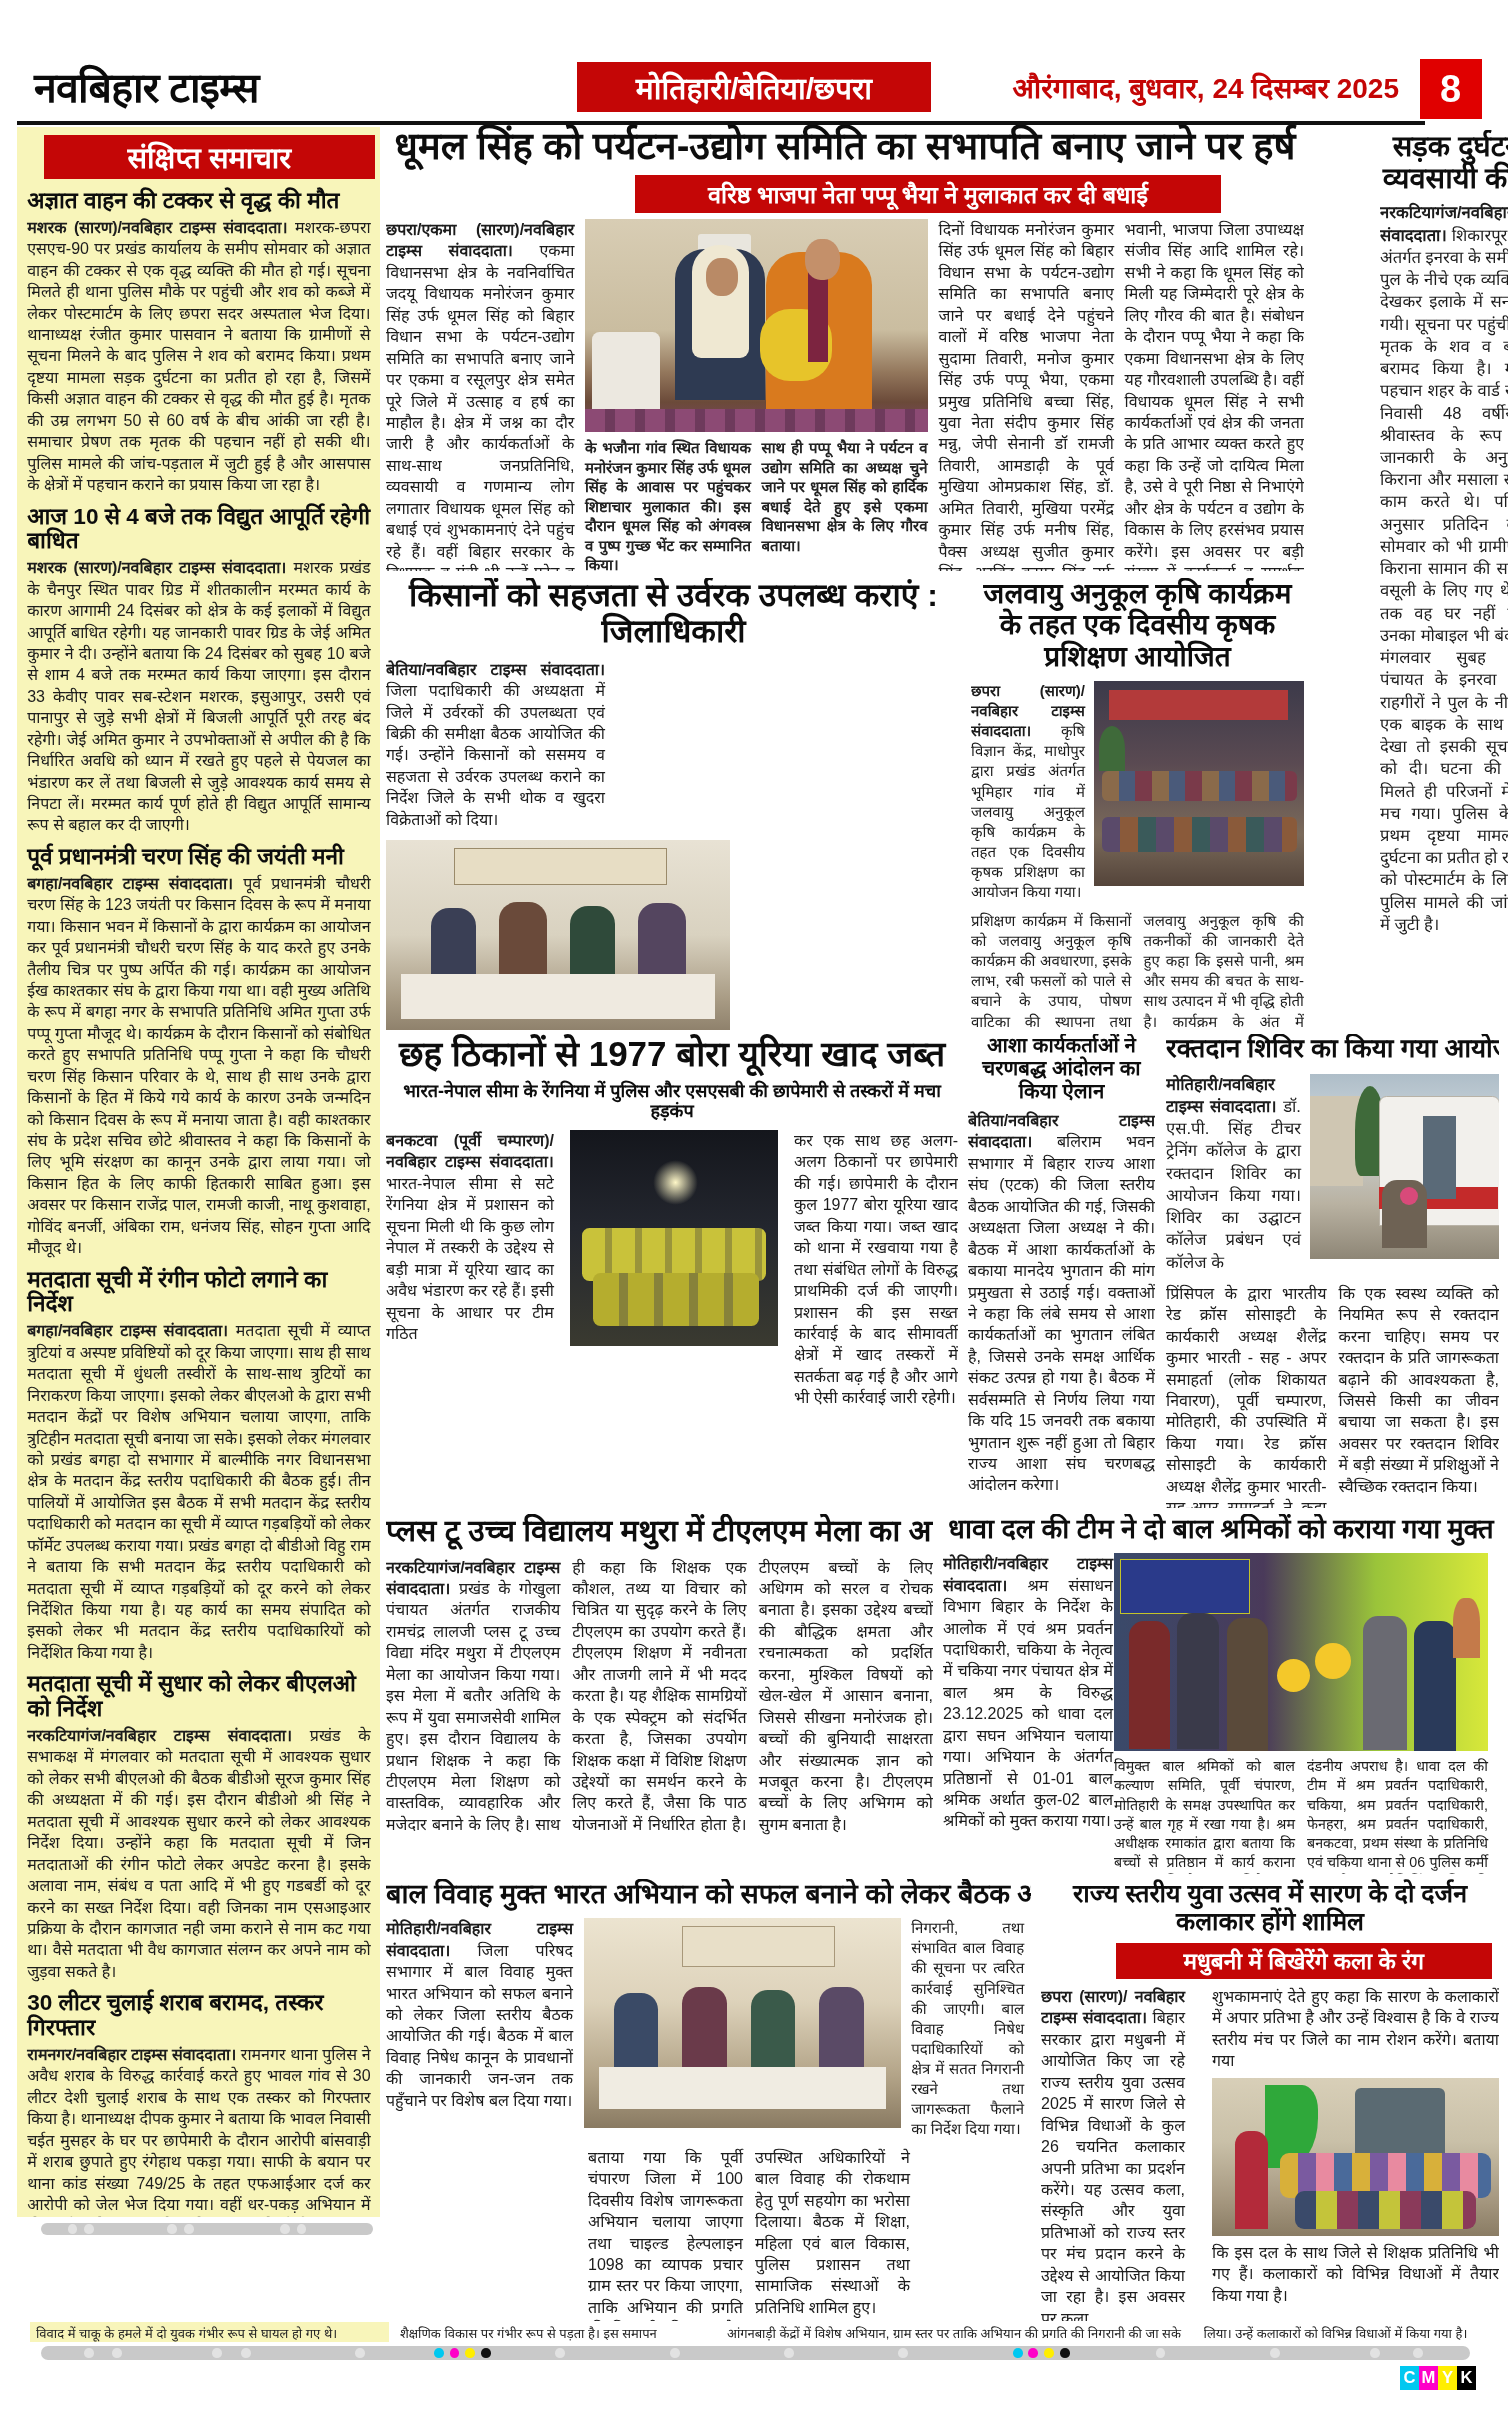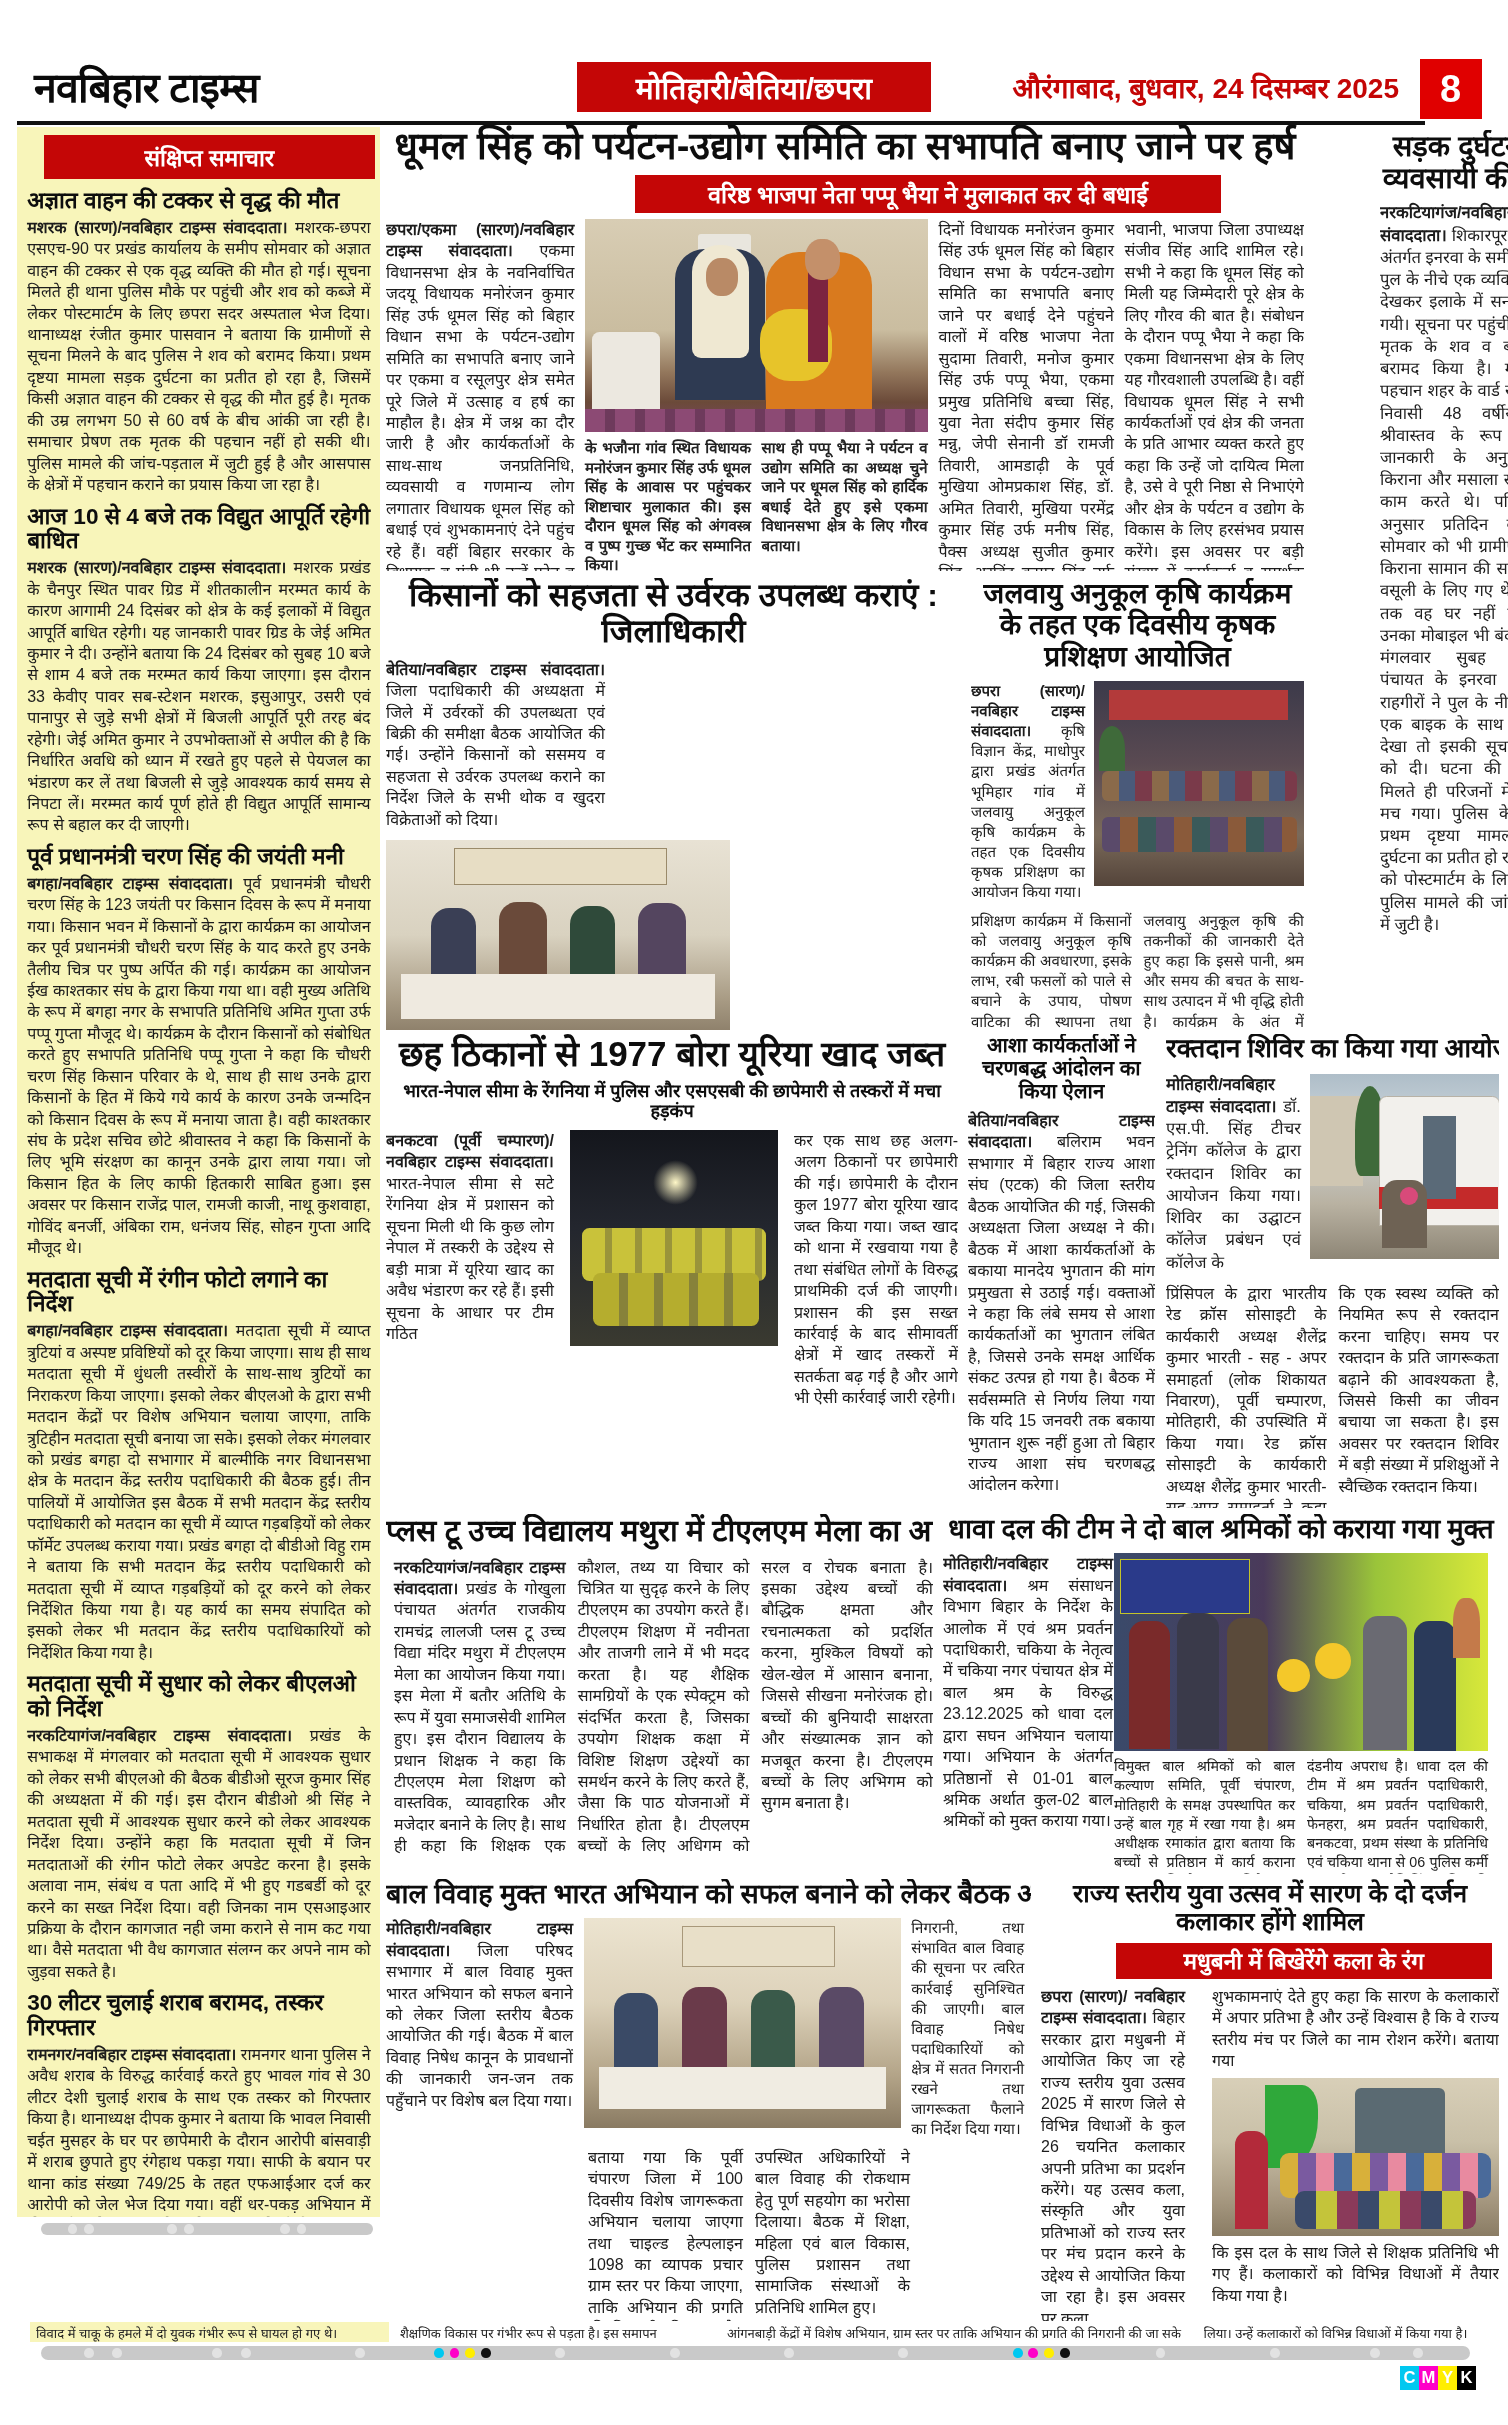--- a/index.html
+++ b/index.html
@@ -16,21 +16,21 @@
   .head-rule{position:absolute;left:16.6px;top:121px;width:1408px;height:3.8px;background:#111;}
   
   .hl{font-weight:bold;color:#0d0d0d;line-height:1.12;}
   .byline{font-weight:bold;}
   .body-txt{font-size:16px;line-height:1.34;text-align:justify;color:#1c1c1c;}
   .cols2{column-count:2;column-gap:12px;}
   .cols3{column-count:3;column-gap:12px;}
   .art{position:absolute;overflow:hidden;}
   
   .brief{position:absolute;left:16.6px;top:127px;width:363px;height:2090px;background:#f8f5ba;overflow:hidden;padding:0;}
-  .brief-title{margin:7.5px 4.5px 4.5px 27px;height:44px;background:#c40606;color:#fff;font-size:23px;font-weight:bold;
+  .brief-title{margin:7.5px 4.5px 4.5px 27px;height:44px;background:#c40606;color:#fff;font-size:29px;font-weight:bold;
         display:flex;align-items:center;justify-content:center;}
   .brief-item{padding:4.5px 9px 3px 10.6px;}
   .brief-item h3{margin:1.5px 0 3px 0;font-size:22.6px;line-height:1.1;}
   
   .photo{position:relative;overflow:hidden;background:#8a8a8a;flex:none;}
   .shp{position:absolute;}
   .caption{font-size:15px;line-height:1.3;text-align:justify;font-weight:bold;color:#222;}
   .red-bar{background:#c40606;color:#fff;font-weight:bold;display:flex;align-items:center;justify-content:center;}
   
   .reg-bar{position:absolute;background:#c9c9c9;border-radius:7.5px;}
@@ -200,21 +200,21 @@
         <div class="shp" style="left:113px;top:42px;width:33px;height:83px;background:#5a6a78;"></div>
         <div class="shp" style="left:72px;top:106px;width:45px;height:68px;background:#6e6254;border-radius:15px 15px 0 0;"></div>
         <div class="shp" style="left:90px;top:113px;width:18px;height:18px;background:#d84a7a;border-radius:50%;"></div>
       </div>
     </div>
     <div class="cols2 body-txt" style="margin-top:9px;font-size:16px;">प्रिंसिपल के द्वारा भारतीय रेड क्रॉस सोसाइटी के कार्यकारी अध्यक्ष शैलेंद्र कुमार भारती - सह - अपर समाहर्ता (लोक शिकायत निवारण), पूर्वी चम्पारण, मोतिहारी, की उपस्थिति में किया गया। रेड क्रॉस सोसाइटी के कार्यकारी अध्यक्ष शैलेंद्र कुमार भारती-सह-अपर समाहर्ता ने कहा कि एक स्वस्थ व्यक्ति को नियमित रूप से रक्तदान करना चाहिए। समय पर रक्तदान के प्रति जागरूकता बढ़ाने की आवश्यकता है, जिससे किसी का जीवन बचाया जा सकता है। इस अवसर पर रक्तदान शिविर में बड़ी संख्या में प्रशिक्षुओं ने स्वैच्छिक रक्तदान किया।</div>
   </div>
 
   <div class="art" style="left:386px;top:1514px;width:547px;height:360px;">
     <div class="hl" style="font-size:30px;text-align:center;white-space:nowrap;">प्लस टू उच्च विद्यालय मथुरा में टीएलएम मेला का आयोजन</div>
-    <div style="margin-top:9px;margin-left:8px;">
+    <div style="margin-top:9px;">
       <div class="cols3 body-txt"><span class="byline">नरकटियागंज/नवबिहार टाइम्स संवाददाता।</span> <span>प्रखंड के गोखुला पंचायत अंतर्गत राजकीय रामचंद्र लालजी प्लस टू उच्च विद्या मंदिर मथुरा में टीएलएम मेला का आयोजन किया गया। इस मेला में बतौर अतिथि के रूप में युवा समाजसेवी शामिल हुए। इस दौरान विद्यालय के प्रधान शिक्षक ने कहा कि टीएलएम मेला शिक्षण को वास्तविक, व्यावहारिक और मजेदार बनाने के लिए है। साथ ही कहा कि शिक्षक एक कौशल, तथ्य या विचार को चित्रित या सुदृढ़ करने के लिए टीएलएम का उपयोग करते हैं। टीएलएम शिक्षण में नवीनता और ताजगी लाने में भी मदद करता है। यह शैक्षिक सामग्रियों के एक स्पेक्ट्रम को संदर्भित करता है, जिसका उपयोग शिक्षक कक्षा में विशिष्ट शिक्षण उद्देश्यों का समर्थन करने के लिए करते हैं, जैसा कि पाठ योजनाओं में निर्धारित होता है। टीएलएम बच्चों के लिए अधिगम को सरल व रोचक बनाता है। इसका उद्देश्य बच्चों की बौद्धिक क्षमता और रचनात्मकता को प्रदर्शित करना, मुश्किल विषयों को खेल-खेल में आसान बनाना, जिससे सीखना मनोरंजक हो। बच्चों की बुनियादी साक्षरता और संख्यात्मक ज्ञान को मजबूत करना है। टीएलएम बच्चों के लिए अभिगम को सुगम बनाता है।</span></div>
     </div>
   </div>
 
   <div class="art" style="left:943px;top:1514px;width:556px;height:360px;">
     <div class="hl" style="font-size:27px;text-align:center;white-space:nowrap;">धावा दल की टीम ने दो बाल श्रमिकों को कराया गया मुक्त</div>
     <div style="display:flex;gap:1px;margin-top:9px;">
       <div style="width:170px;">
         <p class="body-txt" style="margin:0"><span class="byline">मोतिहारी/नवबिहार टाइम्स संवाददाता।</span> <span>श्रम संसाधन विभाग बिहार के निर्देश के आलोक में एवं श्रम प्रवर्तन पदाधिकारी, चकिया के नेतृत्व में चकिया नगर पंचायत क्षेत्र में बाल श्रम के विरुद्ध 23.12.2025 को धावा दल द्वारा सघन अभियान चलाया गया। अभियान के अंतर्गत प्रतिष्ठानों से 01-01 बाल श्रमिक अर्थात कुल-02 बाल श्रमिकों को मुक्त कराया गया।</span></p>
       </div>

